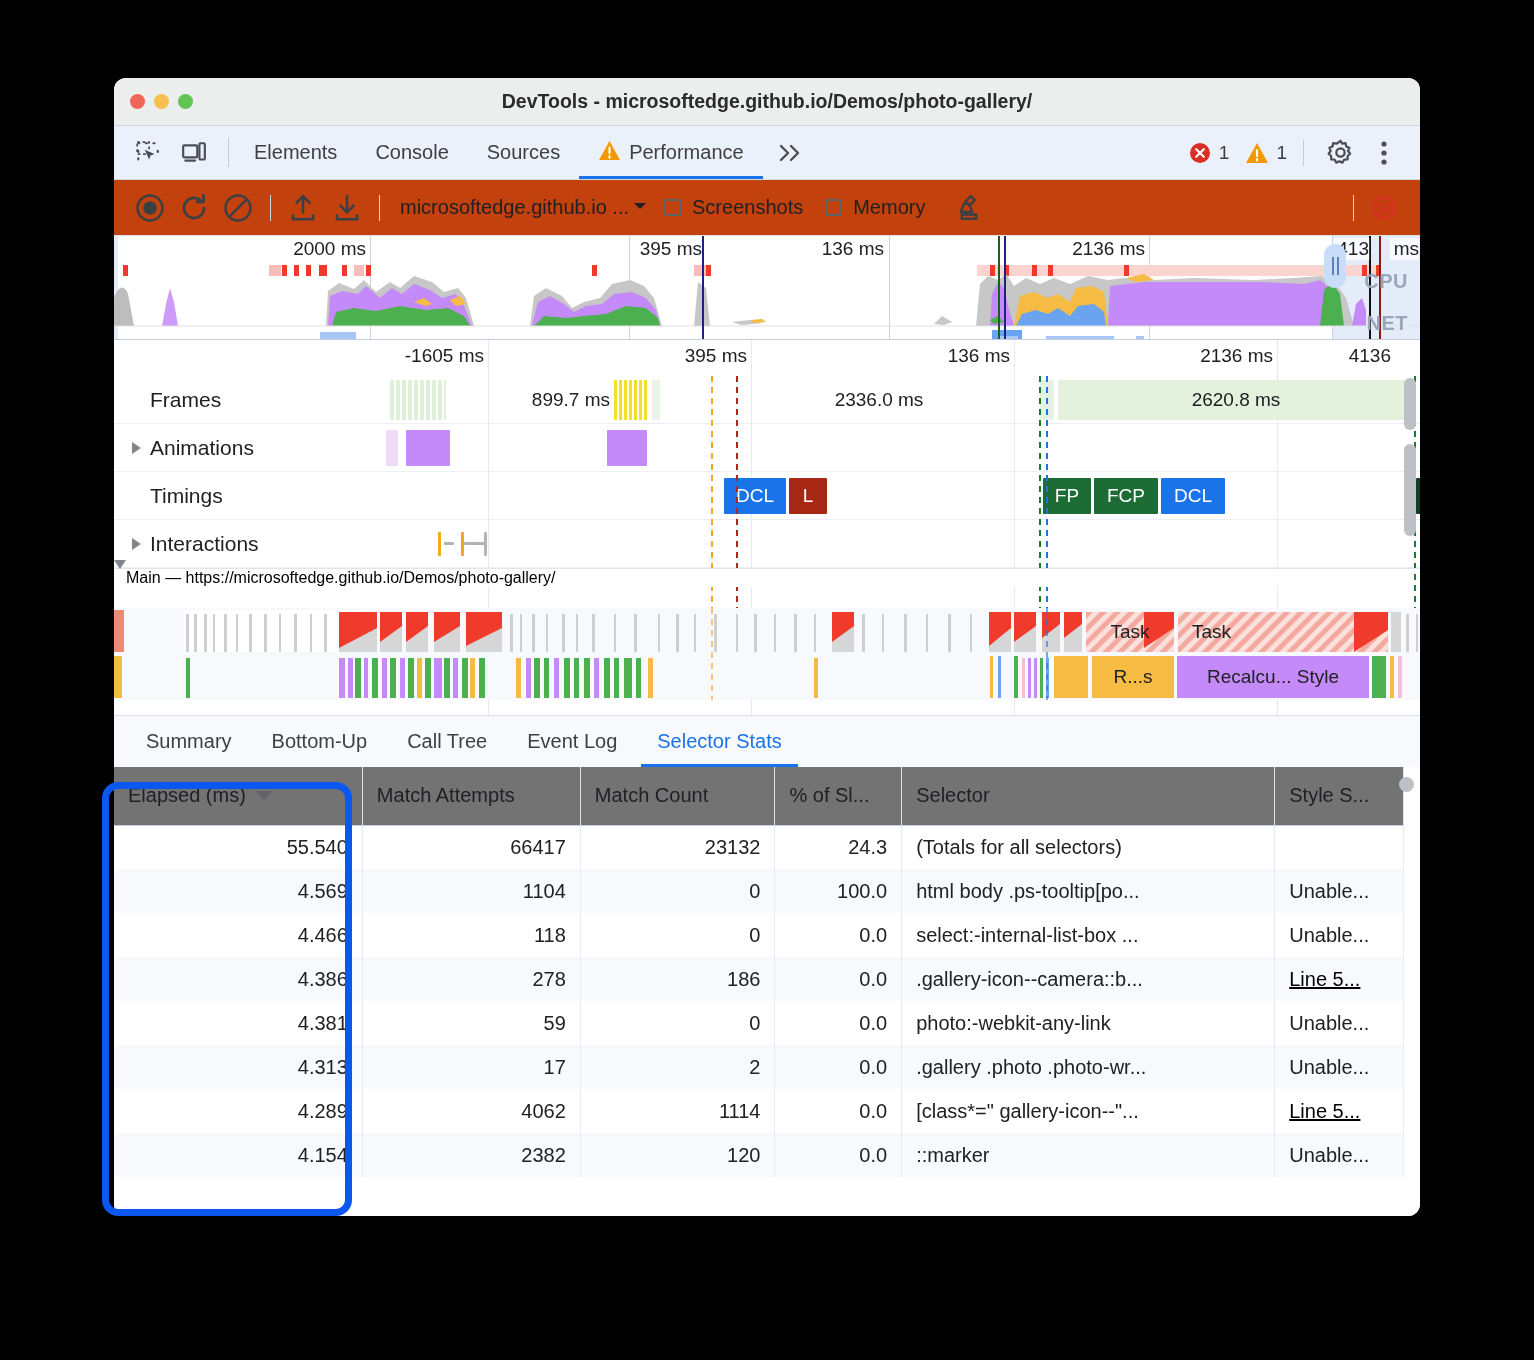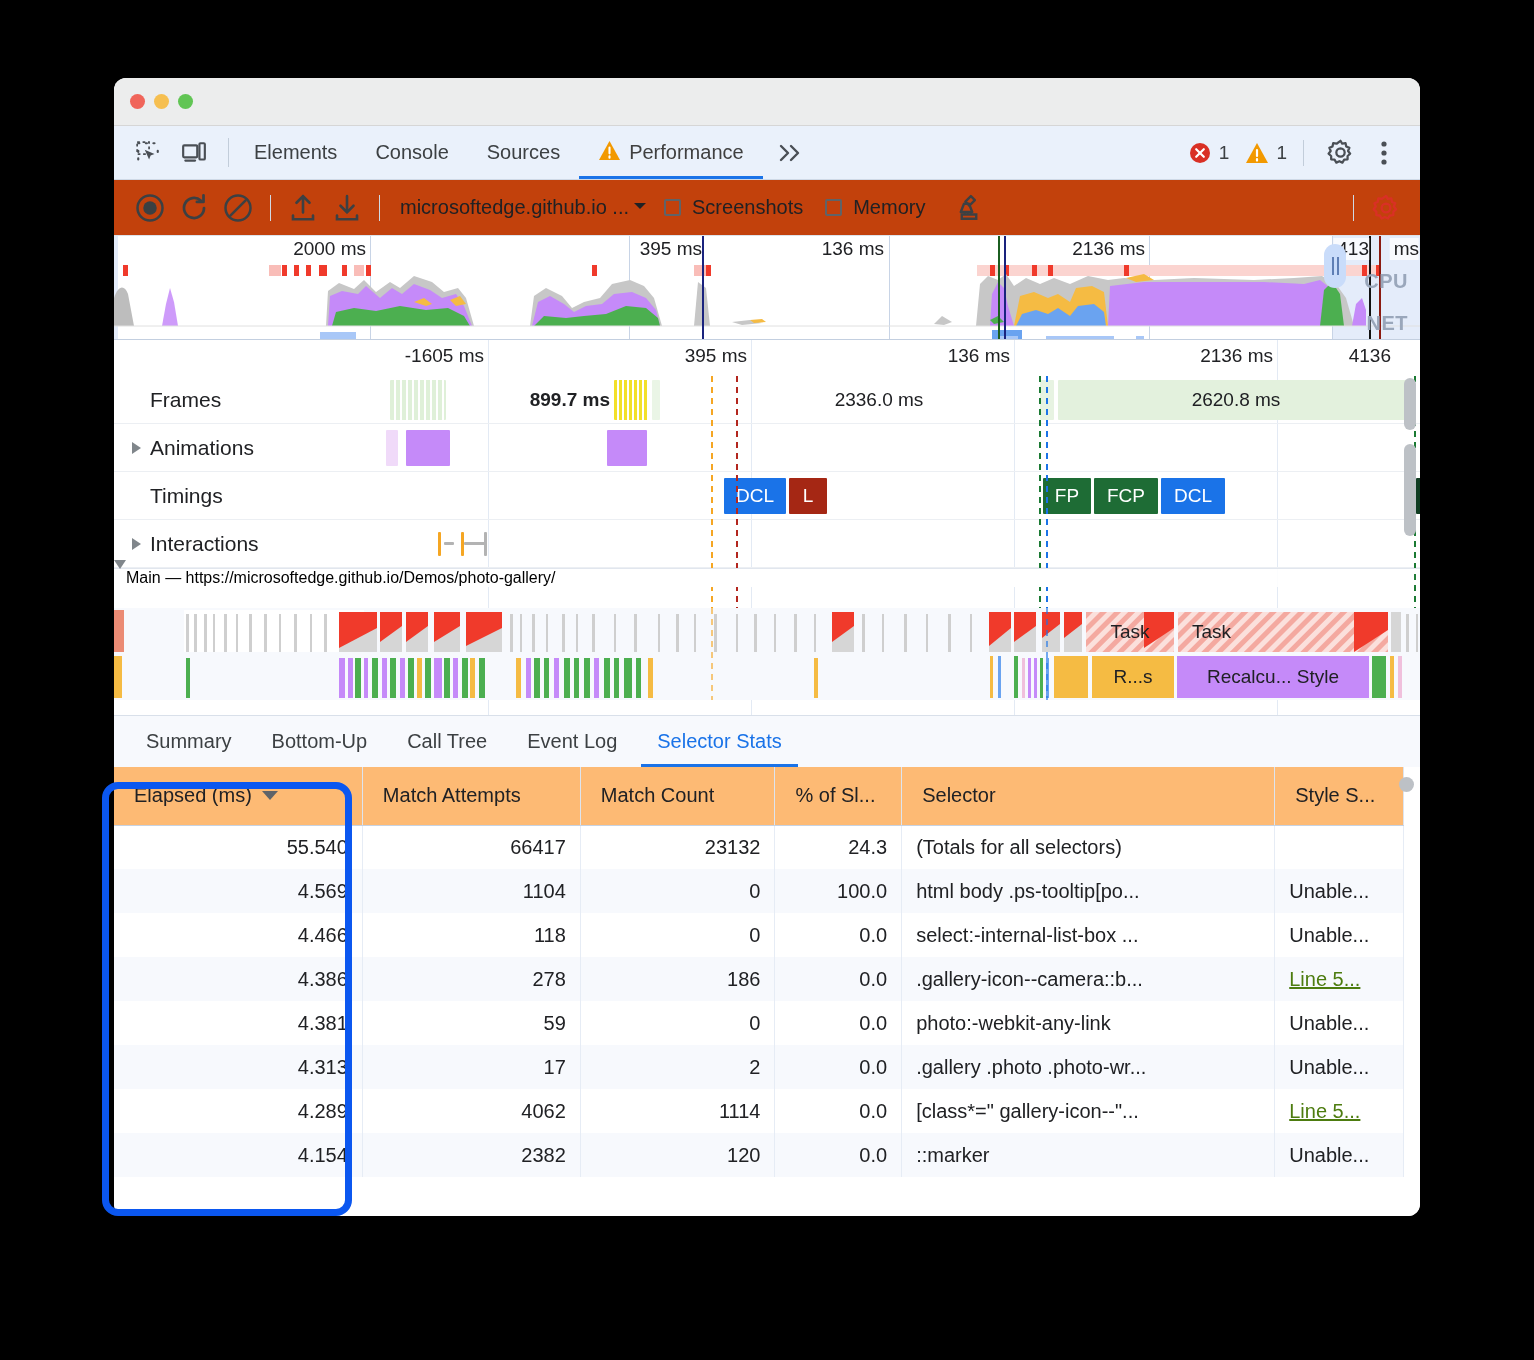--- a/index.html
+++ b/index.html
@@ -190,38 +190,38 @@
   }
   .btab.active { color: #1a73e8; }
   .btab.active::after {
     content: ""; position: absolute; left: 4px; right: 4px; bottom: 0; height: 3px; background: #1a73e8;
   }
 
   
   .tablewrap { position: relative; height: 463px; background: #fff; overflow: hidden; }
   table { border-collapse: collapse; width: 1290px; table-layout: fixed; }
   thead th {
-    background: #fdba74;
+    background: #737373;
     border-right: 1px solid #dde4ee;
     border-bottom: 1px solid #c7d2e2;
     font-size: 20px; font-weight: normal; color: #202124;
-    height: 58px; padding: 0 20px;
+    height: 58px; padding: 0 14px;
     text-align: left;
   }
   thead th.num { text-align: left; }
   tbody td {
     border-right: 1px solid #e6ecf5;
     height: 44px; padding: 0 14px;
     font-size: 20px; color: #202124;
     white-space: nowrap; overflow: hidden;
   }
   tbody td.num { text-align: right; }
   tbody tr:nth-child(even) { background: #f7f9fd; }
   tbody tr:nth-child(odd) { background: #ffffff; }
-  .link { color: #4d7c0f; text-decoration: underline; }
+  .link { color: #000000; text-decoration: underline; }
   .hdr-sort { display: flex; align-items: center; gap: 10px; }
   .caret { width: 0; height: 0; border-left: 8px solid transparent; border-right: 8px solid transparent; border-top: 9px solid #5f6368; }
   .tbl-thumb {
     position: absolute; right: 6px; top: 10px; width: 15px; height: 15px;
     border-radius: 50%; background: #bdc1c6;
   }
 
   
   .focus-ring {
     position: absolute;
@@ -237,20 +237,21 @@
 <body>
 
 <div class="window">
 
   <div class="titlebar">
     <div class="traffic">
       <span class="dot red"></span>
       <span class="dot yellow"></span>
       <span class="dot green"></span>
     </div>
+    <div class="title">DevTools - microsoftedge.github.io/Demos/photo-gallery/</div>
   </div>
 
   <div class="tabbar">
     <div class="tb-icons">
       <span class="tb-icon">
         <svg width="26" height="26" viewBox="0 0 24 24">
           <path d="M3 3h4M10 3h4M17 3h4M3 10v4M3 17v4M21 10v4" stroke="#4a4f55" stroke-width="2" stroke-linecap="round" stroke-dasharray="1 3"></path>
           <rect x="2" y="2" width="11" height="11" fill="none" stroke="#4a4f55" stroke-width="1.6" stroke-dasharray="2.5 2.5"></rect>
           <path d="M9 9l9 4-3.6 1.3L13 18z" fill="#4a4f55"></path>
         </svg>
@@ -491,21 +492,21 @@
       <span class="tick" style="left:1277px;">4136</span>
     </div>
 
 
     <div class="track">
       <div class="tname">
         <span style="width:9px;"></span>
         <span>Frames</span>
       </div>
       <div class="bar" style="left:276px;top:4px;width:56px;height:40px;background:repeating-linear-gradient(90deg,#dff0d8 0 4px,#ffffff 4px 6px);"></div>
-      <div class="bartext" style="left:376px;top:0;height:48px;width:120px;justify-content:flex-end;font-weight:bold;">899.7 ms</div>
+      <div class="bartext" style="left:376px;top:0;height:48px;width:120px;justify-content:flex-end;">899.7 ms</div>
       <div class="bar" style="left:500px;top:4px;width:34px;height:40px;background:repeating-linear-gradient(90deg,#f2e02a 0 3px,#ffffff 3px 5px);"></div>
       <div class="bar" style="left:538px;top:4px;width:8px;height:40px;background:#eaf5e6;"></div>
       <div class="bartext" style="left:700px;top:0;height:48px;width:130px;justify-content:center;">2336.0 ms</div>
       <div class="bar" style="left:926px;top:4px;width:14px;height:40px;background:#e7f3e2;"></div>
       <div class="bar" style="left:944px;top:4px;width:356px;height:40px;background:#e3f1dd;"></div>
       <div class="bartext" style="left:944px;top:0;height:48px;width:356px;">2620.8 ms</div>
     </div>
 
     <div class="track">
       <div class="tname">

